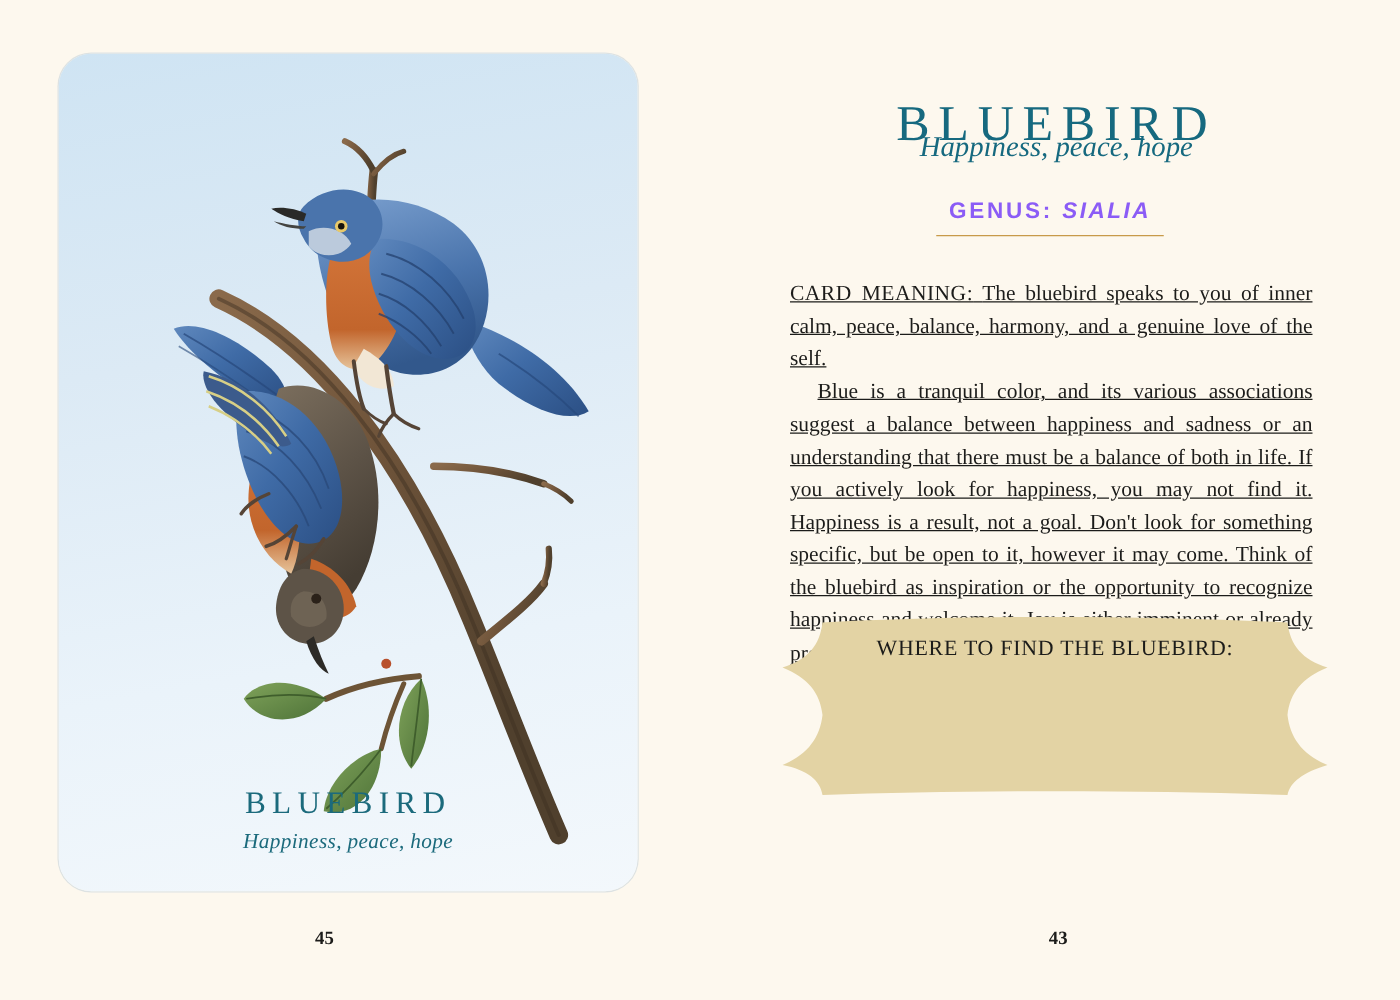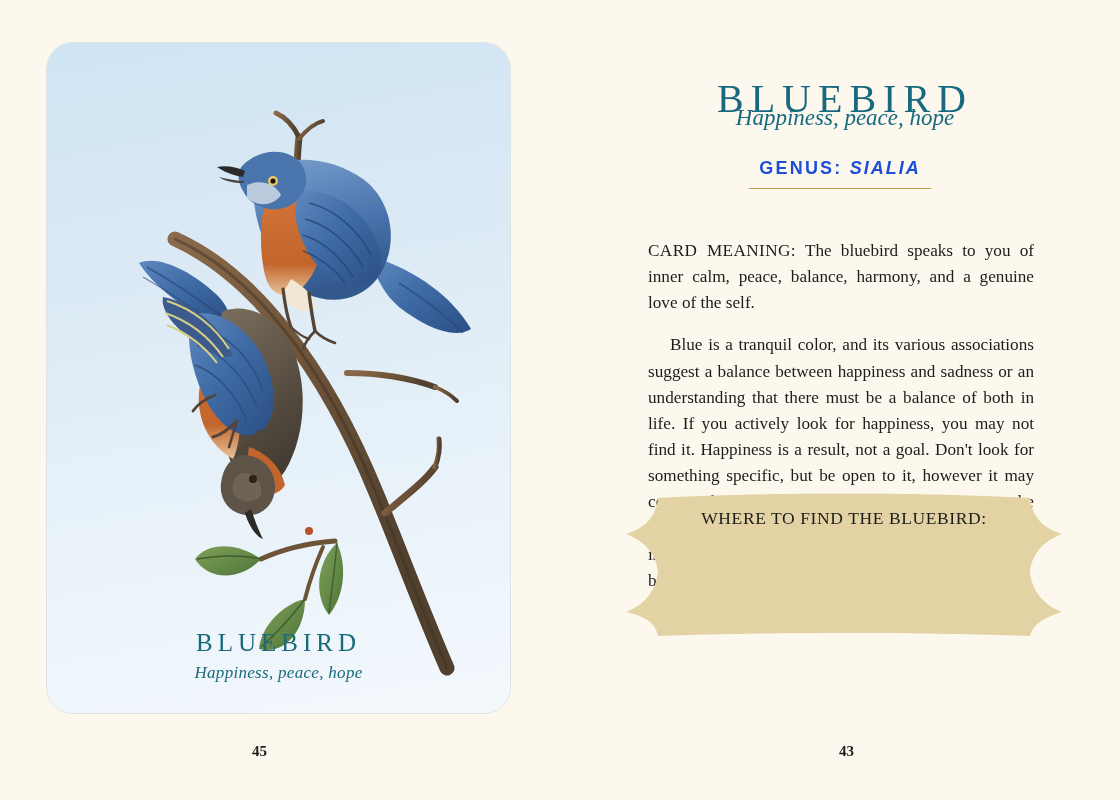--- a/index.html
+++ b/index.html
@@ -107,21 +107,21 @@
     position: absolute;
     left: 0;
     right: 0;
     top: 158px;
     text-align: center;
   }
   .genus {
     display: inline-block;
     padding: 0 10px 9px 10px;
     border-bottom: 1.6px solid #c89a4a;
-    color: #1d4ed8;
+    color: #8b5cf6;
     font-size: 18px;
     letter-spacing: 2.2px;
     font-family: "Liberation Sans", sans-serif;
     font-weight: bold;
   }
   .genus .gname {
     font-style: italic;
     letter-spacing: 2px;
   }
 
@@ -134,21 +134,22 @@
     font-size: 17.2px;
     line-height: 1.52;
     text-align: justify;
     font-family: "Liberation Serif", serif;
   }
   .body-copy .lead {
     font-variant: small-caps;
     letter-spacing: 0.4px;
   }
   .body-copy p {
-    margin: 16px;
+    margin: 0;
+    text-decoration: underline;
   }
   .body-copy p.indent {
     text-indent: 22px;
   }
 
   
   .cartouche {
     position: absolute;
     left: 58px;
     top: 490px;

